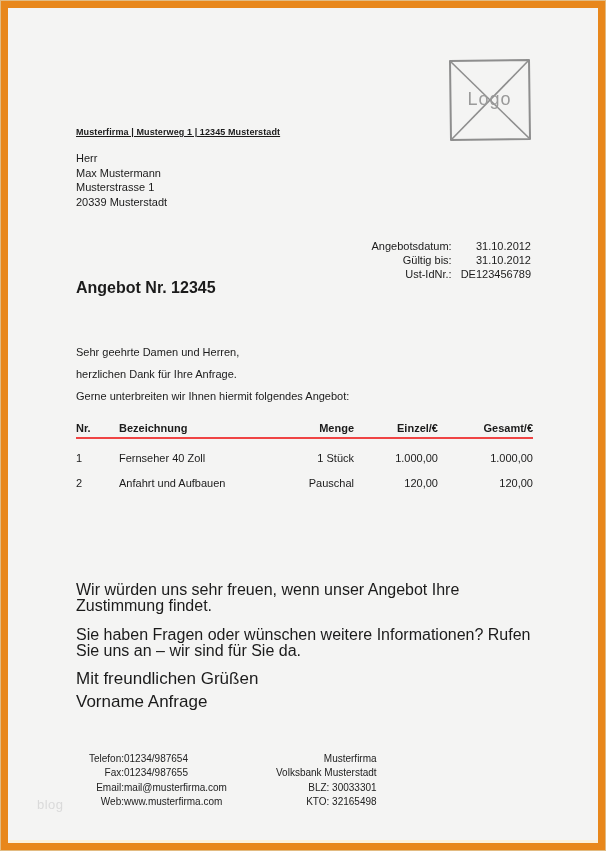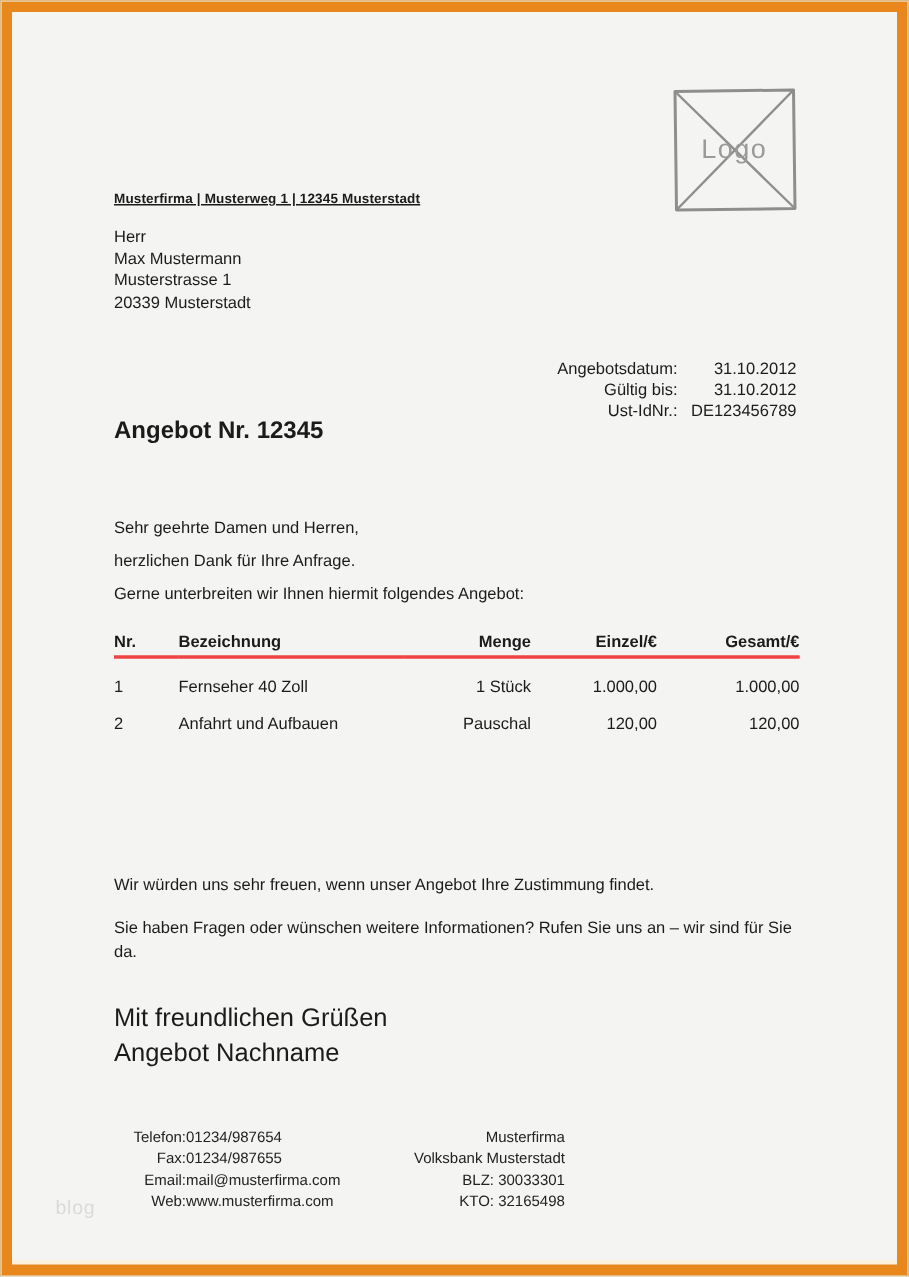--- a/index.html
+++ b/index.html
@@ -80,21 +80,21 @@
 
   .totals {
     left:382px; top:508px; width:148px;
     font-size:11px; line-height:15px;
   }
   .totals .t-row { display:flex; justify-content:space-between; }
   .totals .t-row.bold { font-weight:bold; }
 
   .closing {
     left:75px; top:581px; width:462px;
-    font-size:11px;
+    font-size:16px;
   }
   .closing p { margin:0 0 13px 0; line-height:16px; }
 
   .signature { left:75px; top:672px; font-size:17px; }
   .signature .sig-greeting { margin:0 0 12px 0; line-height:11px; }
   .signature .sig-name { line-height:11px; }
 
   .footer {
     left:75px; top:751px; width:460px;
     font-size:10px; line-height:14.3px;
@@ -195,21 +195,21 @@
   </div>
 
 
   <div class="abs closing">
     <p>Wir würden uns sehr freuen, wenn unser Angebot Ihre Zustimmung findet.</p>
     <p>Sie haben Fragen oder wünschen weitere Informationen? Rufen Sie uns an – wir sind für Sie da.</p>
   </div>
 
   <div class="abs signature">
     <div class="sig-greeting">Mit freundlichen Grüßen</div>
-    <div class="sig-name">Angebot Nachname</div>
+    <div class="sig-name">Vorname Anfrage</div>
   </div>
 
   <div class="abs footer">
     <div class="footer-cols" style="position:relative;">
       <div class="contact">
         <div class="f-row">
           <span class="f-label">Telefon:</span>
           <span>01234/987654</span>
         </div>
         <div class="f-row">

